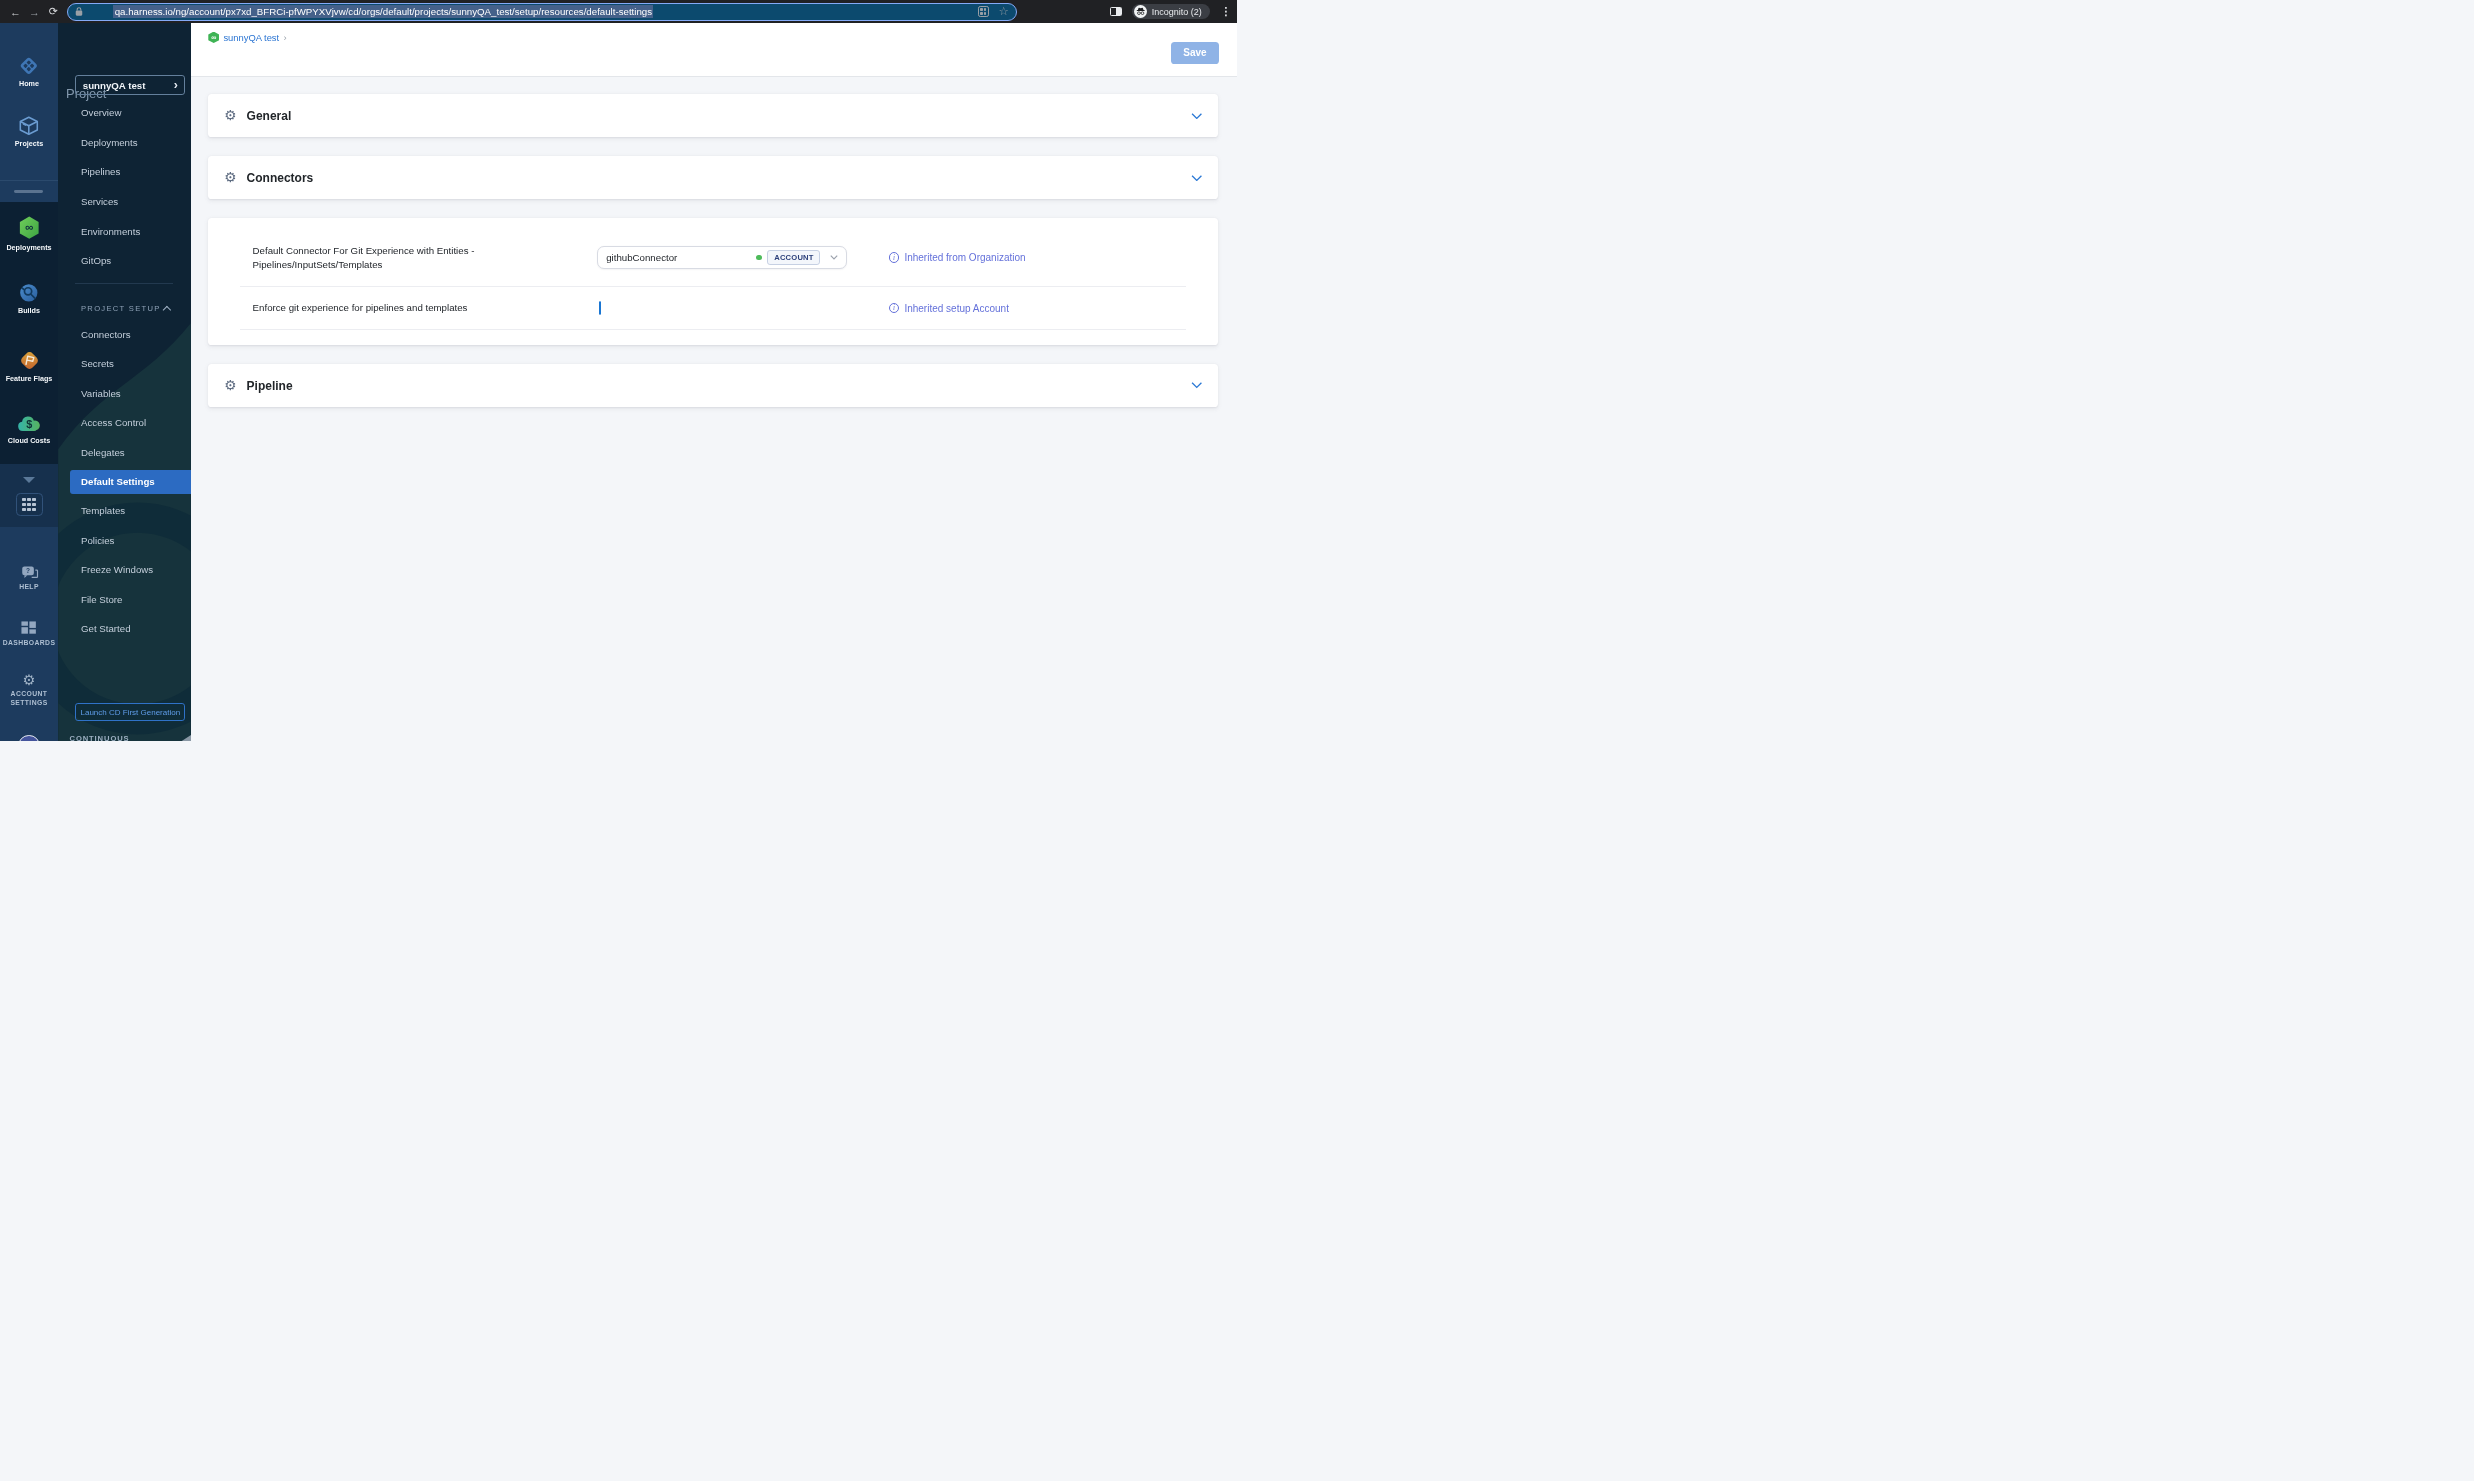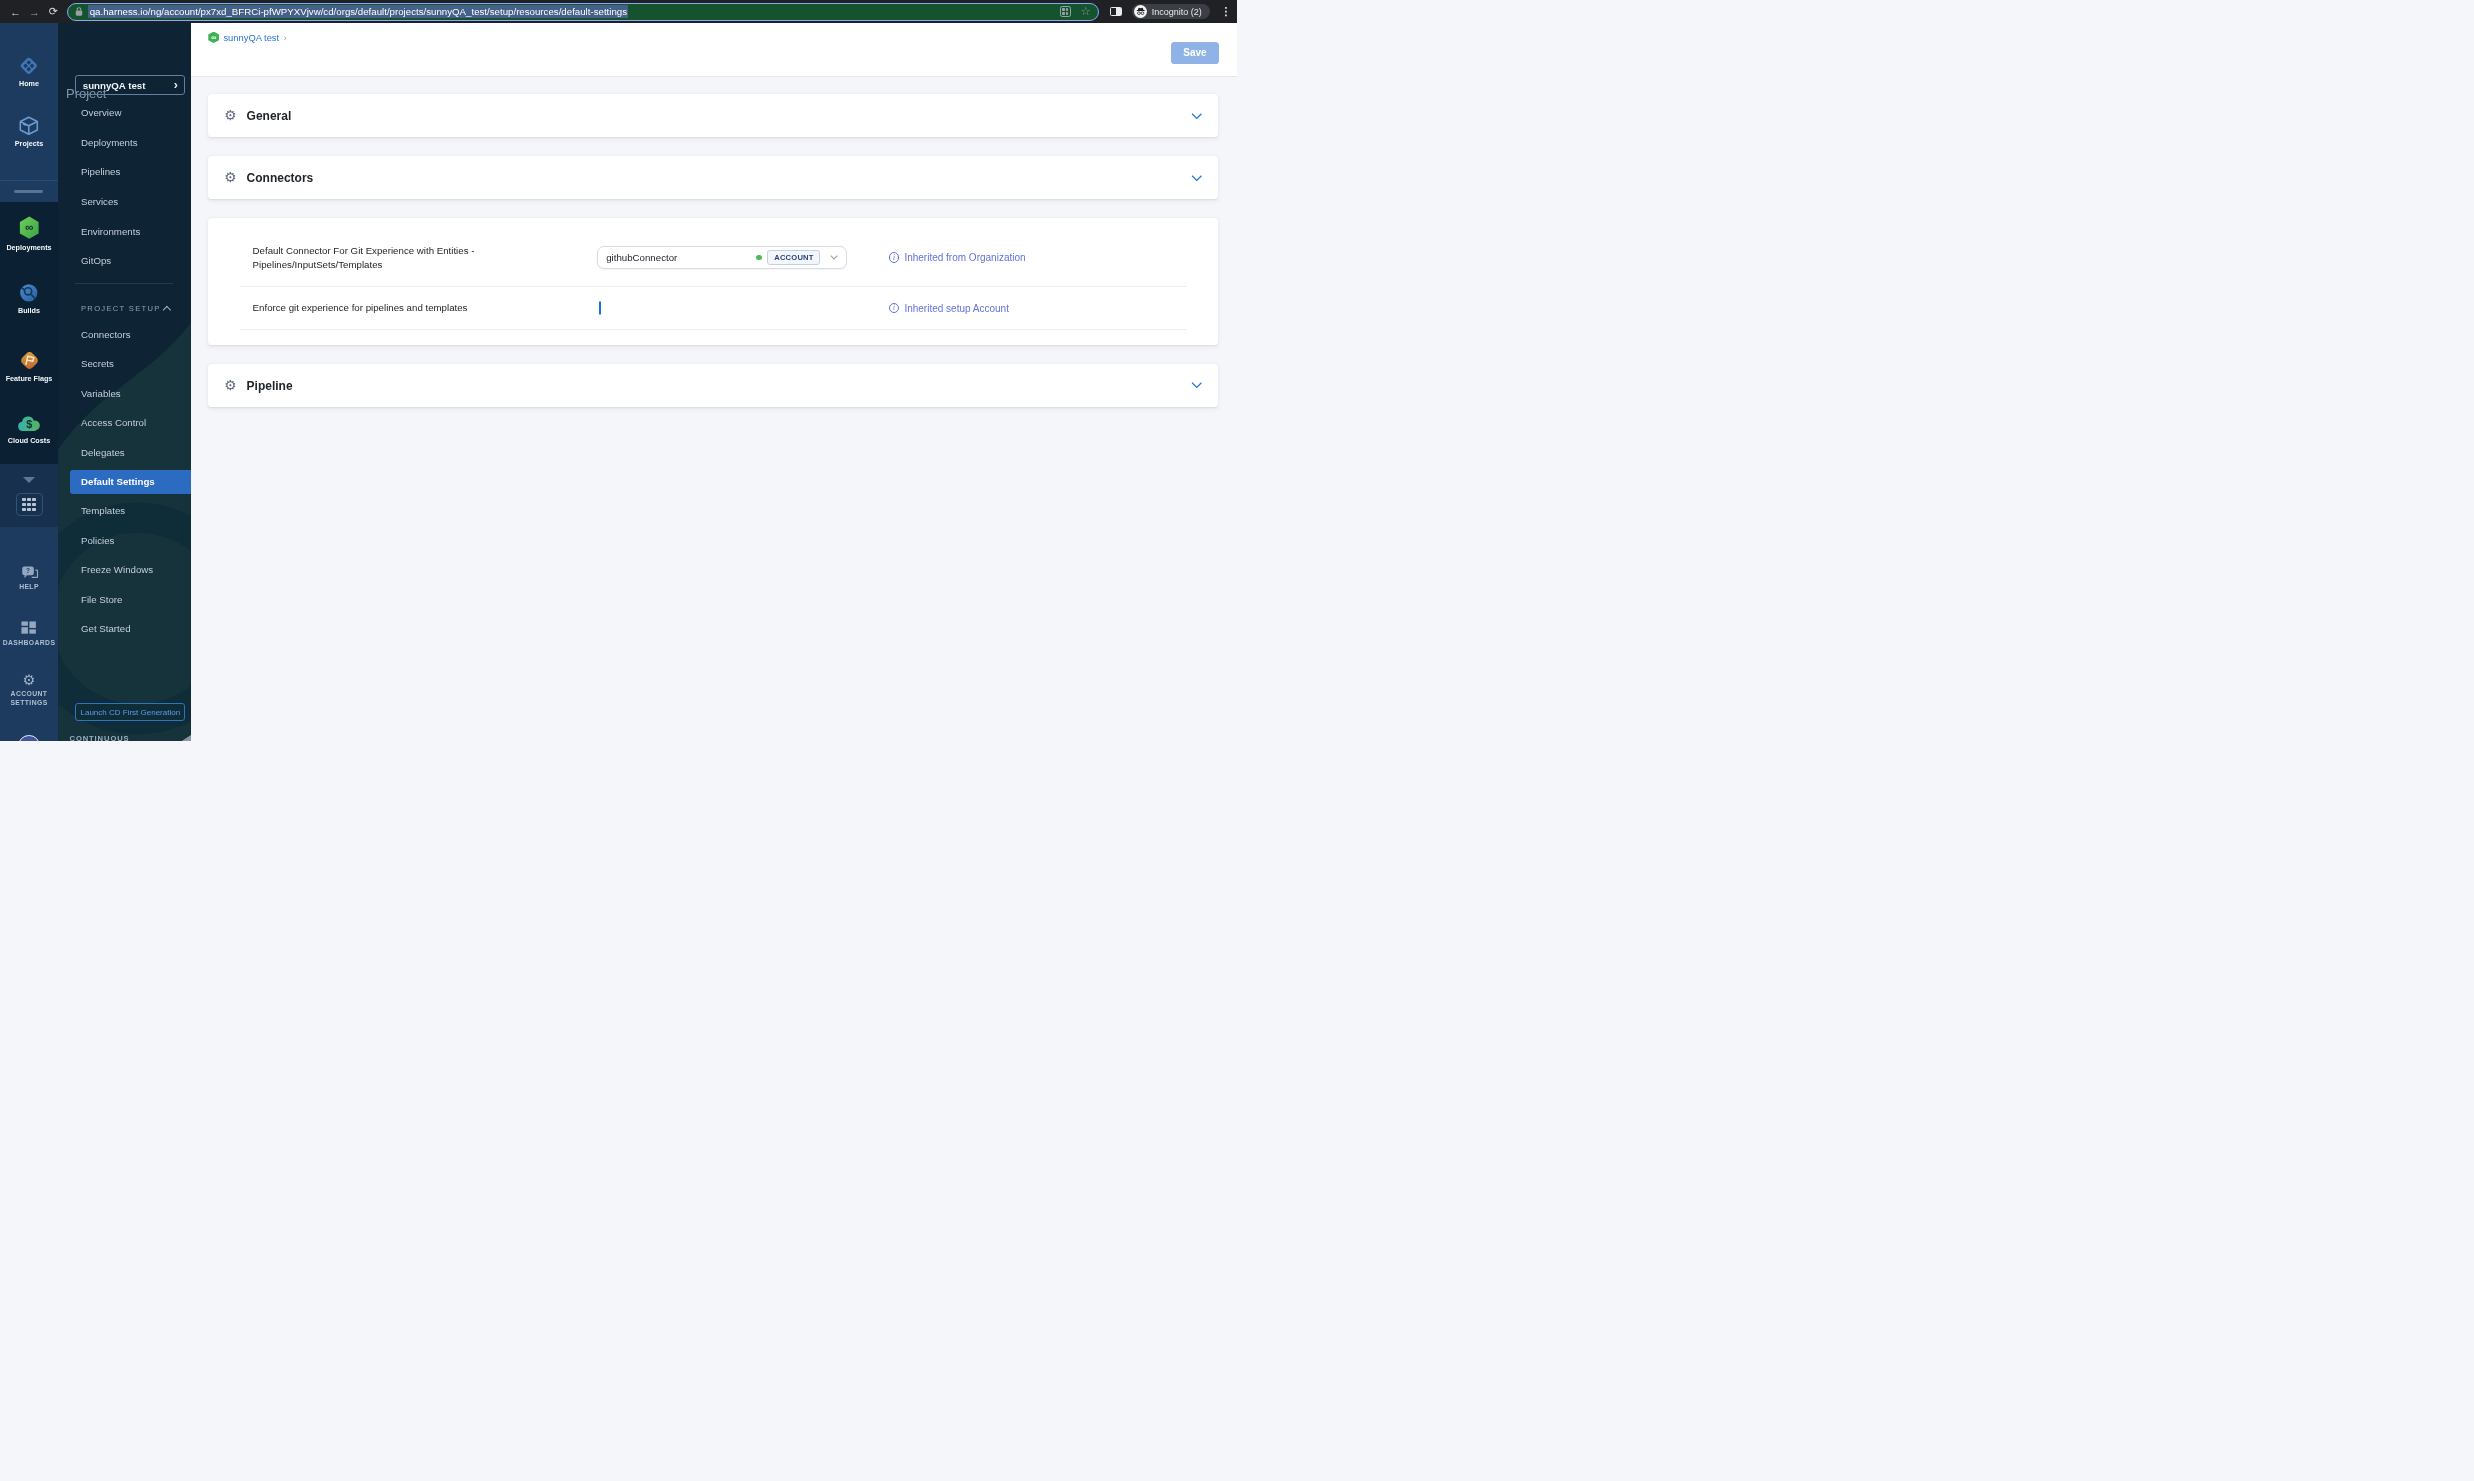--- a/index.html
+++ b/index.html
@@ -4,22 +4,22 @@
 <style>
   * { margin:0; padding:0; box-sizing:border-box; }
   html,body { width:1237px; height:741px; overflow:hidden; background:#f4f6f9;
               font-family:"Liberation Sans", sans-serif; }
 
   
   .browser-bar { position:relative; height:23px; background:#202124; display:flex; align-items:center; padding:0 5.8px; }
   .nav-btn { width:19px; height:19px; display:flex; align-items:center; justify-content:center;
              color:#d5d7da; font-size:10.8px; flex:0 0 auto; }
   .nav-btn.fwd { color:#9aa0a6; }
-  .url-pill { position:relative; height:18px; margin-left:4.3px; width:1032px; background:#14532d;
-              border:1.4px solid #84aaf7; border-radius:10px; display:flex; align-items:center; padding:0 7.2px; }
+  .url-pill { position:relative; height:18px; margin-left:4.3px; width:950px; background:#0c4a6e;
+              border:1.4px solid #84aaf7; border-radius:10px; display:flex; align-items:center; padding:0 7.2px;gap:25px; }
   .lock-icon { margin-right:5px; display:flex; }
   .url-text { font-size:9.7px; color:#fff; background:#45618a; padding:0.7px 1.4px; white-space:nowrap; }
   .pill-right { margin-left:auto; display:flex; align-items:center; gap:10px; }
   .squares-icon { width:10.8px; height:10.8px; border:1.1px solid #9aa0a6; border-radius:2.2px; display:grid;
                   grid-template-columns:1fr 1fr; gap:1.1px; padding:1.4px; }
   .squares-icon i { background:#9aa0a6; border-radius:0.7px; }
   .star-icon { color:#9aa0a6; font-size:11.5px; line-height:1; }
   .bar-right { margin-left:auto; display:flex; align-items:center; gap:10px; }
   .panel-icon { width:11.5px; height:9.4px; border:1.1px solid #e8eaed; border-radius:1.4px; position:relative; }
   .panel-icon i { position:absolute; top:0; right:0; bottom:0; width:4.3px; background:#e8eaed; }

